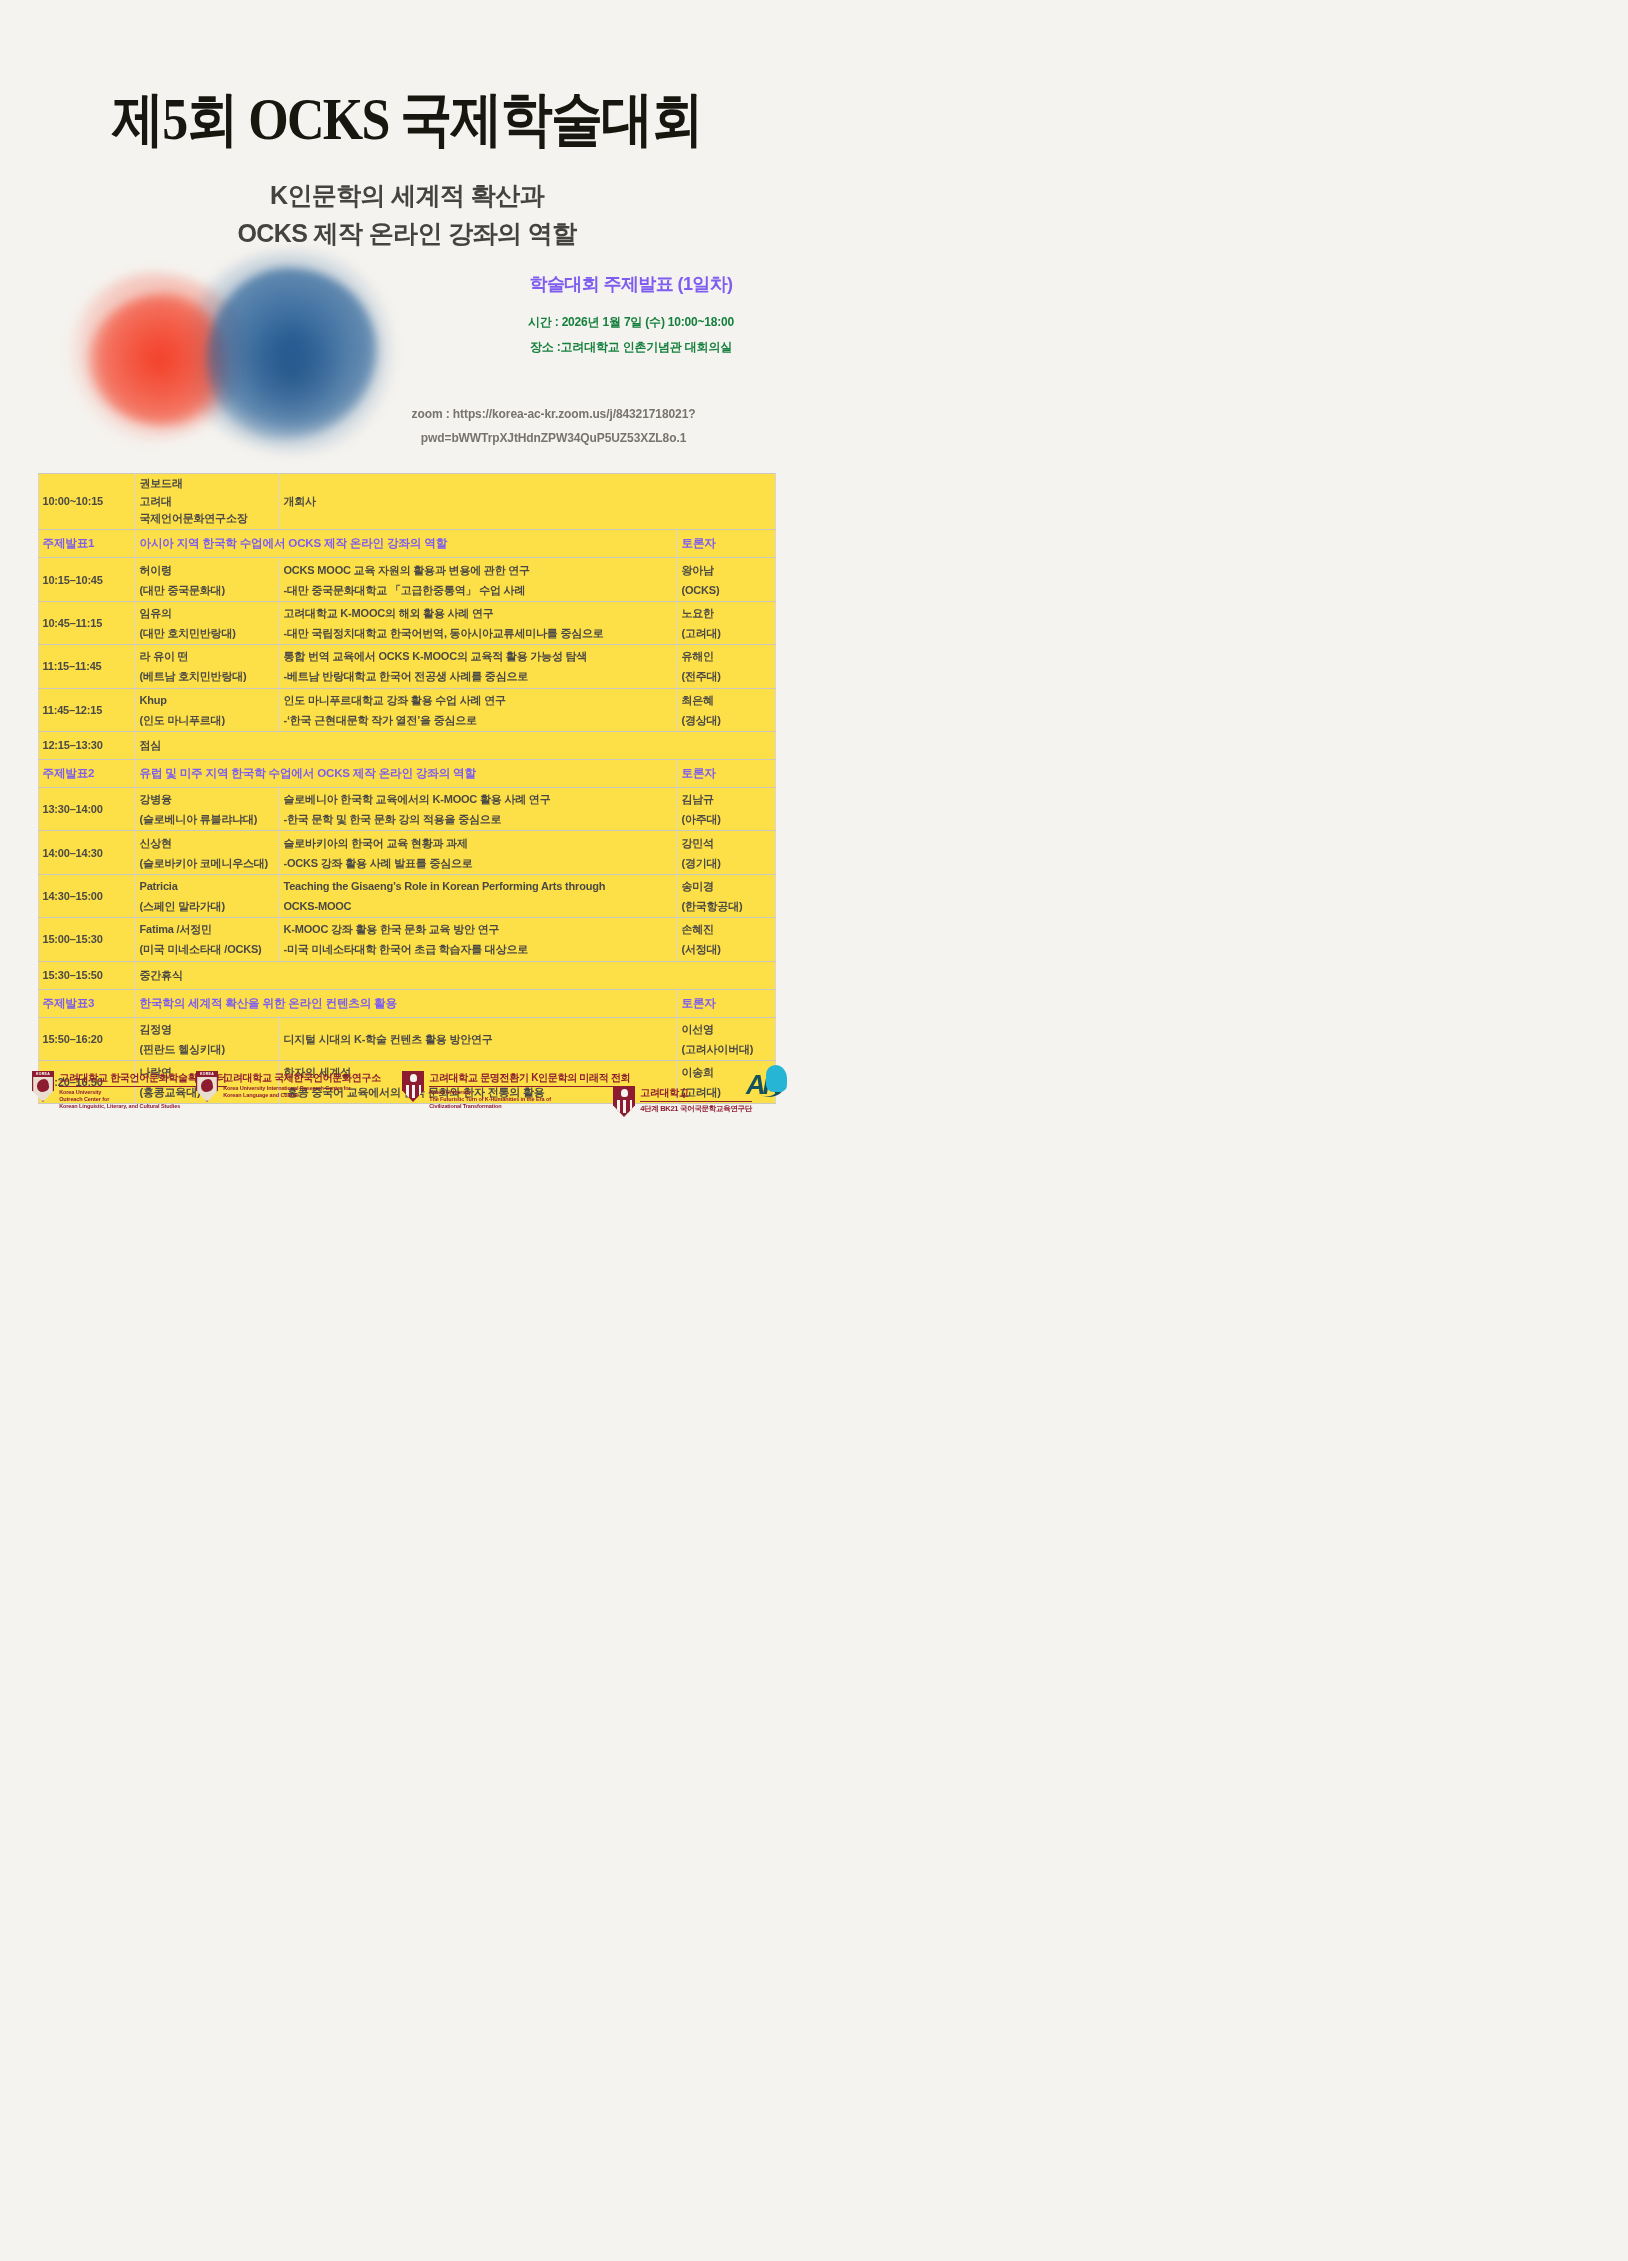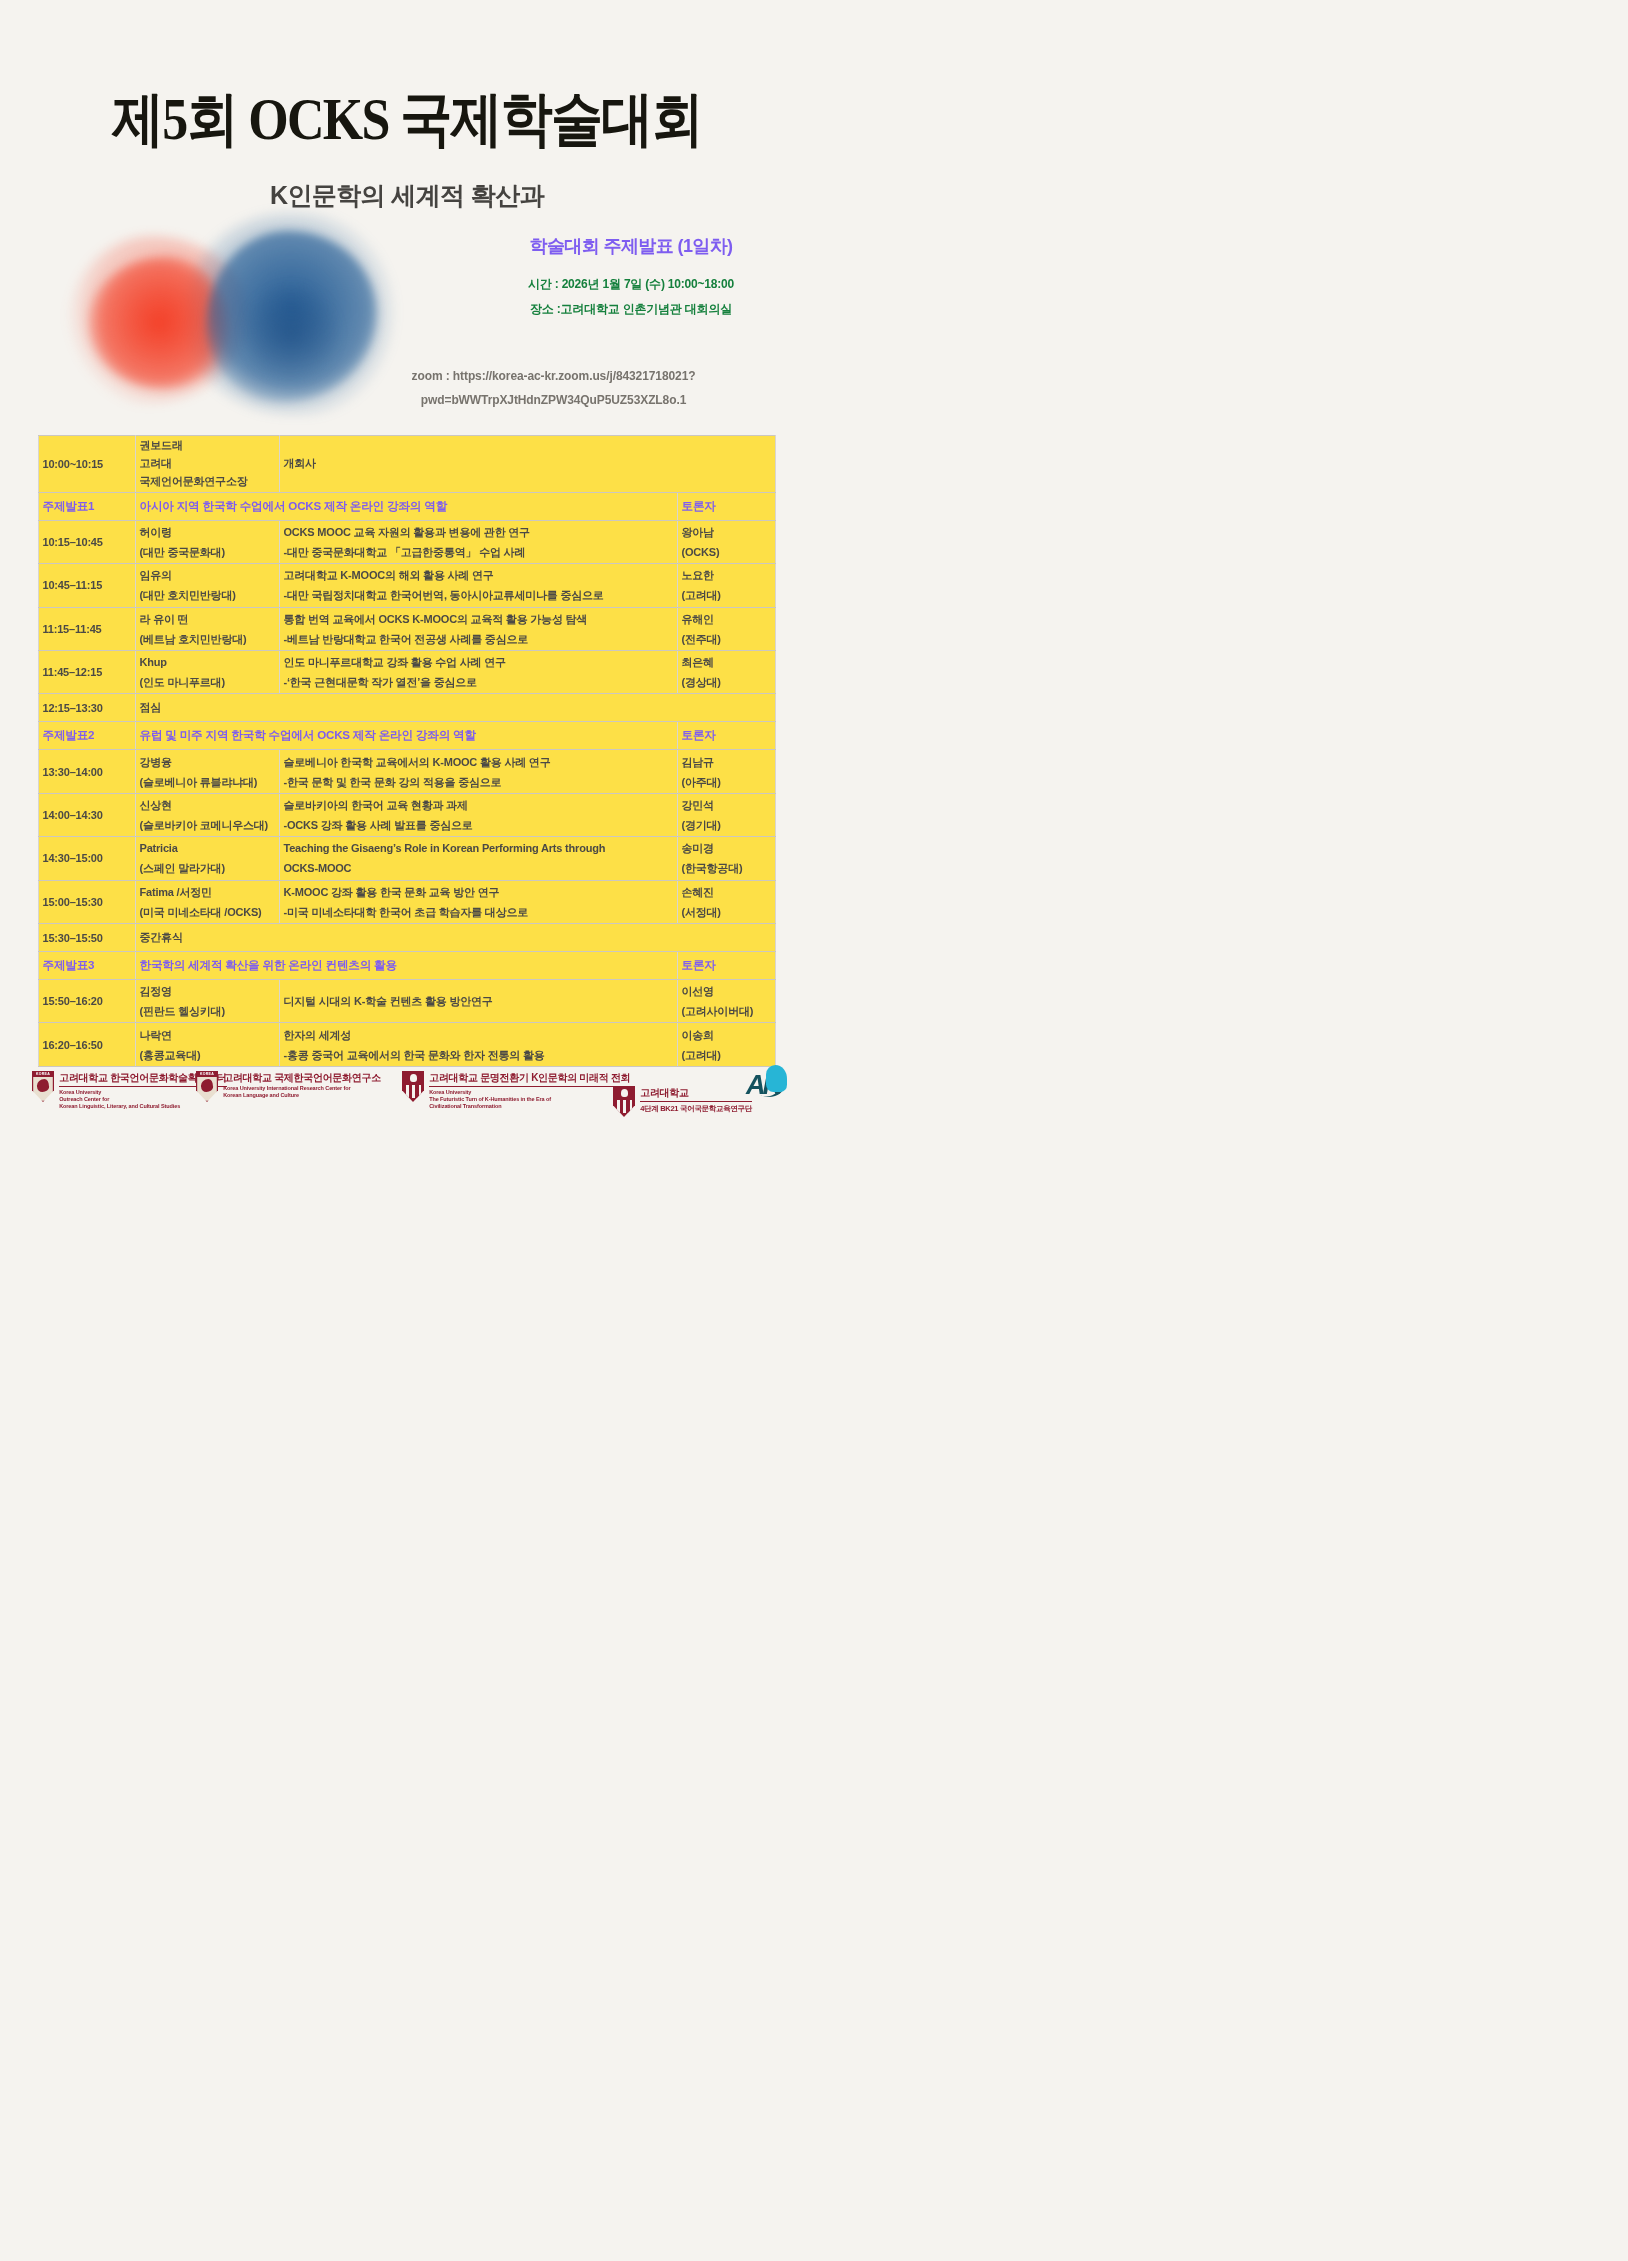--- a/index.html
+++ b/index.html
@@ -113,20 +113,21 @@
   .aks-tail{position:absolute;left:16px;top:17.4px;width:16px;height:14px;
     border-right:4px solid #14525e;border-bottom-right-radius:100%;transform:rotate(18deg);}
 </style>
 </head>
 <body>
 
 <div class="title">제5회 OCKS 국제학술대회</div>
 
 <div class="subtitle">
   <div>K인문학의 세계적 확산과</div>
+  <div>OCKS 제작 온라인 강좌의 역할</div>
 </div>
 
 <div class="hero">
   <div class="splash">
     <i class="blob-red-outer"></i>
     <i class="blob-blue-outer"></i>
     <i class="blob-red-core"></i>
     <i class="blob-blue-core"></i>
     <i class="blob-blue-deep"></i>
   </div>

